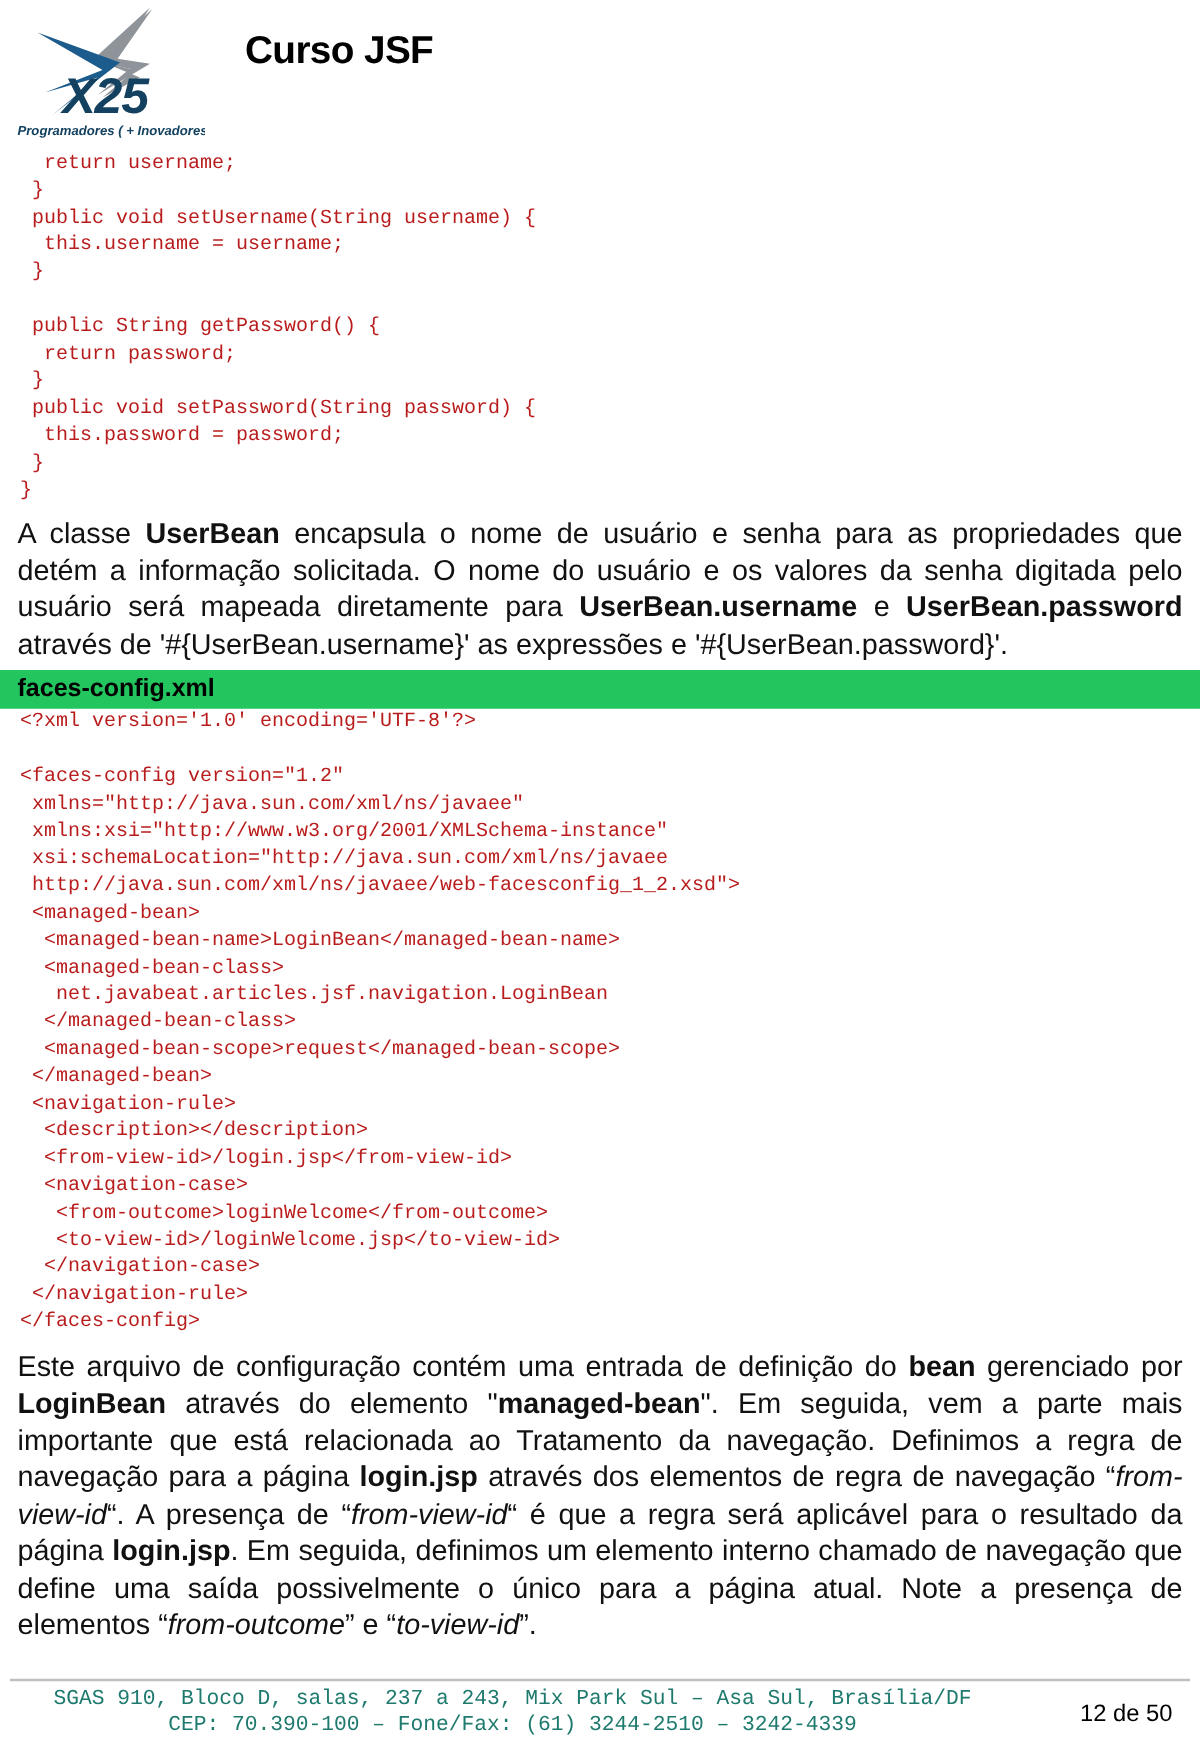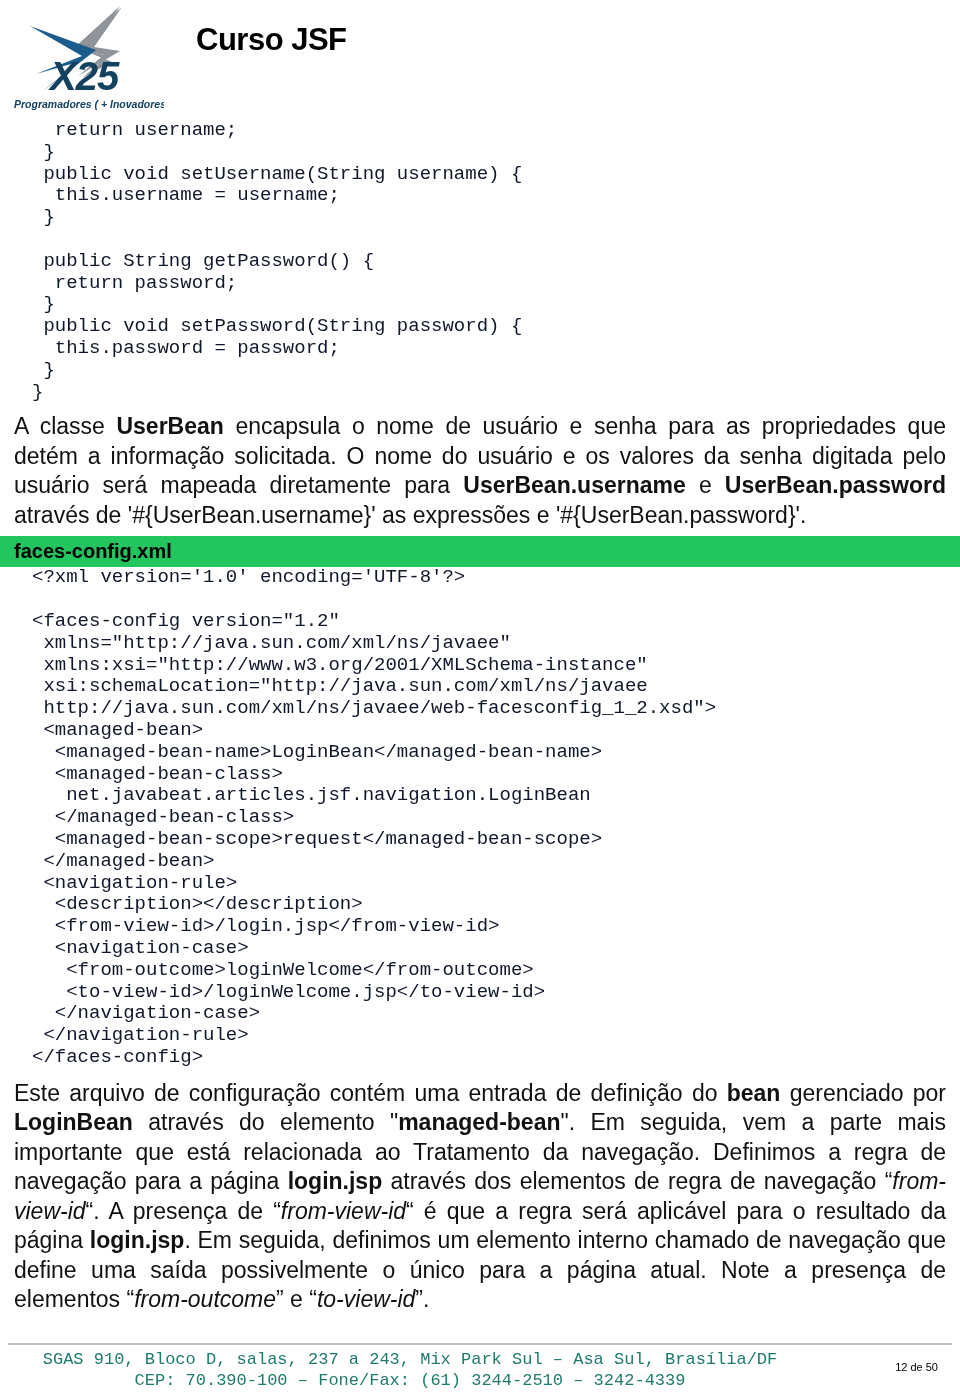--- a/index.html
+++ b/index.html
@@ -39,25 +39,25 @@
     font-weight: bold;
     letter-spacing: -0.5px;
     font-family: "Liberation Sans", sans-serif;
     color: #000000;
     text-align: center;
   }
 
   
   .code {
     font-family: "Liberation Mono", monospace;
-    font-size: 19px;
+    font-size: 16px;
     line-height: 21.8px;
-    color: #0f172a;
+    color: #b91c1c;
     white-space: pre;
-    padding-left: 32px;
+    padding-left: 16px;
     letter-spacing: 0px;
   }
   .code-java { margin-top: 2px; }
   .code-xml  { margin-top: 0px; }
 
   
   .para {
     font-size: 23px;
     line-height: 29.5px;
     text-align: justify;
@@ -110,21 +110,21 @@
     color: #1f7a6e;
     font-family: "Liberation Mono", monospace;
     font-size: 17px;
     line-height: 21px;
     white-space: pre-line;
   }
   .footer-page {
     position: absolute;
     top: 24px;
     right: 22px;
-    font-size: 11px;
+    font-size: 19px;
     color: #000;
     font-family: "Liberation Sans", sans-serif;
   }
 </style>
 </head>
 <body>
 
 <div class="header">
 
   <div class="logo-wrap">

